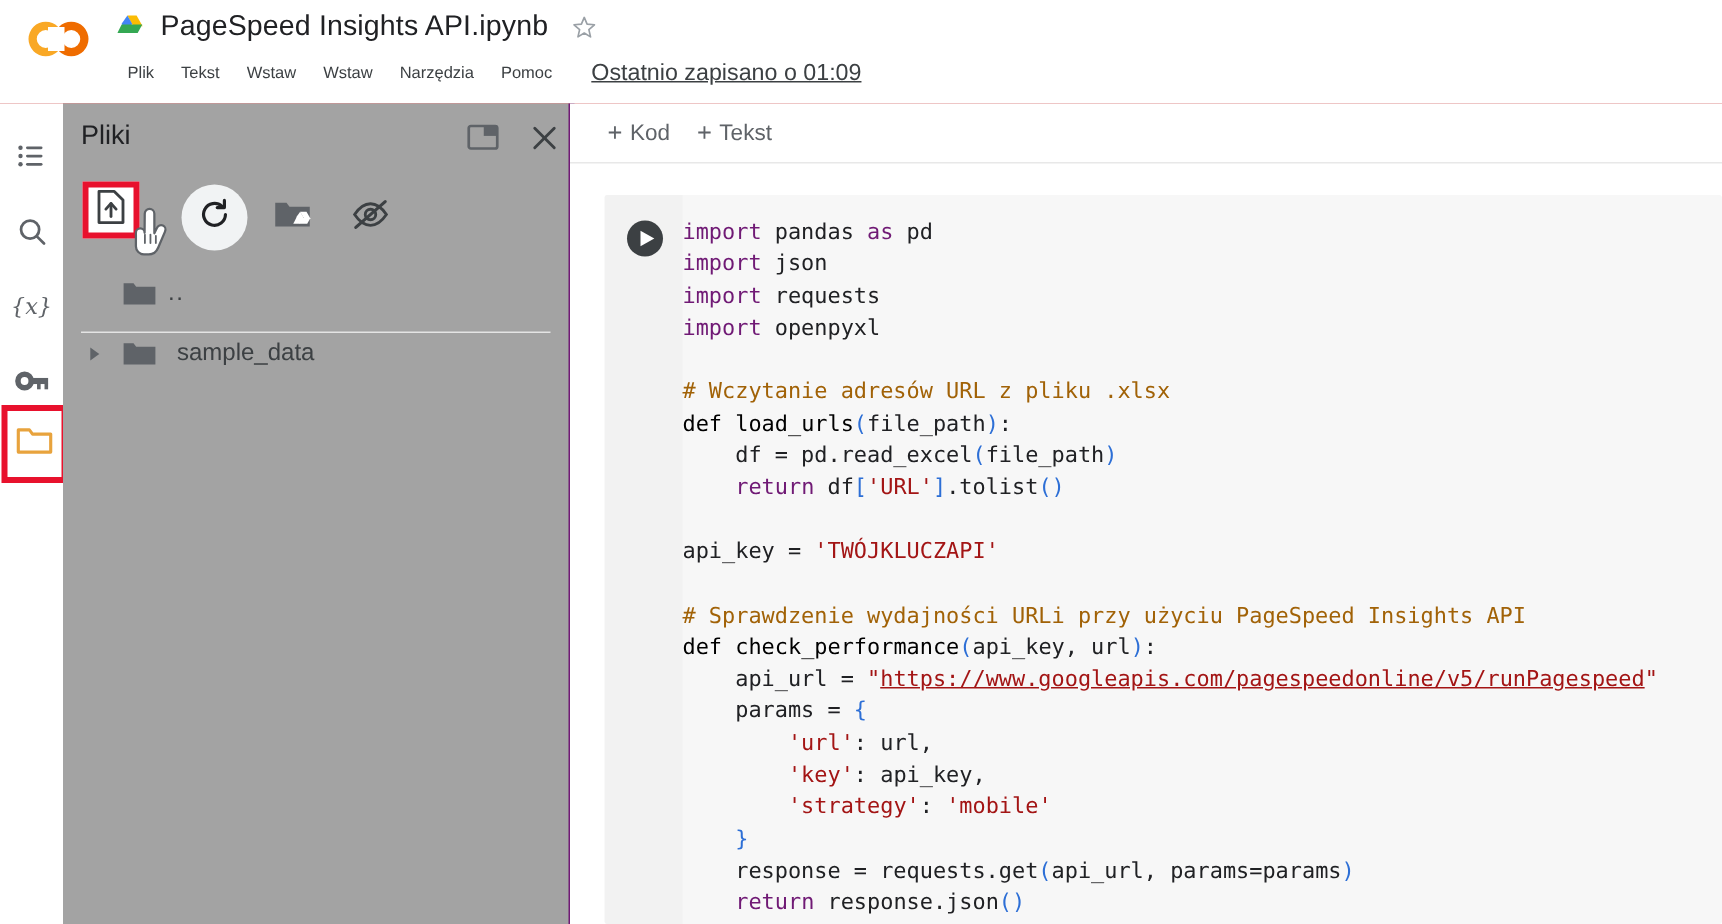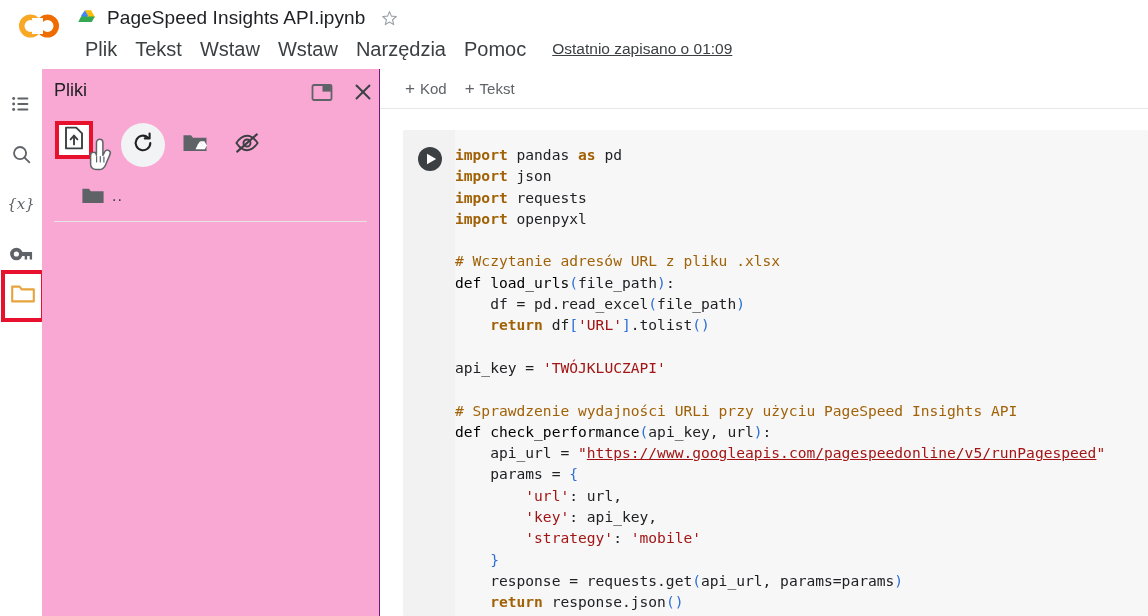--- a/index.html
+++ b/index.html
@@ -51,21 +51,21 @@
 
   .menubar {
     position: absolute;
     left: 76px; top: 36px;
     display: flex;
     align-items: center;
     gap: 0;
     height: 26px;
   }
   .menu-item {
-    font-size: 20px;
+    font-size: 11px;
     color: #3c4043;
     padding: 0 9px;
     line-height: 26px;
     white-space: nowrap;
     cursor: pointer;
   }
   .saved-note {
     font-size: 15.5px;
     color: #3c4043;
     text-decoration: underline;
@@ -106,21 +106,21 @@
     justify-content: center;
     cursor: pointer;
   }
 
   
   .files-panel {
     position: absolute;
     left: 42px; top: 69px;
     width: 337px;
     height: 547px;
-    background: #f9a8d4;
+    background: #a3a3a3;
     border-right: 4px solid #701a75;
   }
   .panel-head {
     position: absolute;
     left: 0; top: 0;
     width: 337px; height: 48px;
   }
   .panel-title {
     position: absolute;
     left: 12px; top: 11px;
@@ -264,21 +264,21 @@
     width: 693px;
     font-family: "DejaVu Sans Mono", monospace;
     font-size: 14.6px;
     line-height: 21.3px;
     white-space: pre;
     color: #202124;
   }
   .code-line { height: 21.3px; }
 
   
-  .k  { color: #a16207; font-weight: bold; }   
+  .k  { color: #701a75; }   
   .kd { color: #000000; }   
   .fn { color: #000000; }   
   .cm { color: #a16207; }   
   .st { color: #a31515; }   
   .br { color: #2d6fd6; }   
   .pn { color: #202124; }   
   .lnk { color: #a31515; text-decoration: underline; text-decoration-color:#a31515; }
 </style>
 </head>
 <body>
@@ -448,20 +448,33 @@
   <div class="file-row" style="top:110px;">
     <span class="file-arrow"></span>
     <span class="file-icon">
       <svg width="24" height="20" viewBox="0 0 24 20" fill="#5f6368">
         <path d="M1.4 17 L1.4 2.8 L8 2.8 L9.8 5.2 L22.6 5.2 L22.6 17 Z"></path>
       </svg>
     </span>
     <span class="file-name dots">..</span>
   </div>
 
+  <div class="file-row" style="top:150px;">
+    <span class="file-arrow">
+      <svg width="12" height="12" viewBox="0 0 12 12" fill="#5f6368">
+        <polygon points="3.2,1.6 9.2,6 3.2,10.4"></polygon>
+      </svg>
+    </span>
+    <span class="file-icon">
+      <svg width="24" height="20" viewBox="0 0 24 20" fill="#5f6368">
+        <path d="M1.4 17 L1.4 2.8 L8 2.8 L9.8 5.2 L22.6 5.2 L22.6 17 Z"></path>
+      </svg>
+    </span>
+    <span class="file-name">sample_data</span>
+  </div>
 </div>
 
 <div class="cursor-hand">
   <svg width="34" height="44" viewBox="0 0 34 44">
     <path d="M10.5 4.5 C10.5 2.6 12 1.3 13.7 1.3 C15.4 1.3 16.9 2.6 16.9 4.5 L16.9 17.5
              L18.6 14.0 C19.3 12.4 21.1 11.7 22.6 12.4 C24.1 13.1 24.7 14.9 24.0 16.4
              L19.5 27.0 C18.4 29.7 16.2 31.6 13.2 31.6 L10.0 31.6 C7.0 31.6 4.6 29.2 4.6 26.2
              L4.6 17.2 C4.6 15.6 5.9 14.3 7.5 14.3 C9.1 14.3 10.4 15.6 10.4 17.2 Z" fill="#ffffff" stroke="#5f6368" stroke-width="1.5" stroke-linejoin="round"></path>
     <line x1="10.6" y1="18.5" x2="10.6" y2="24" stroke="#5f6368" stroke-width="1.2" stroke-linecap="round"></line>
     <line x1="14.3" y1="18.5" x2="14.3" y2="24" stroke="#5f6368" stroke-width="1.2" stroke-linecap="round"></line>

